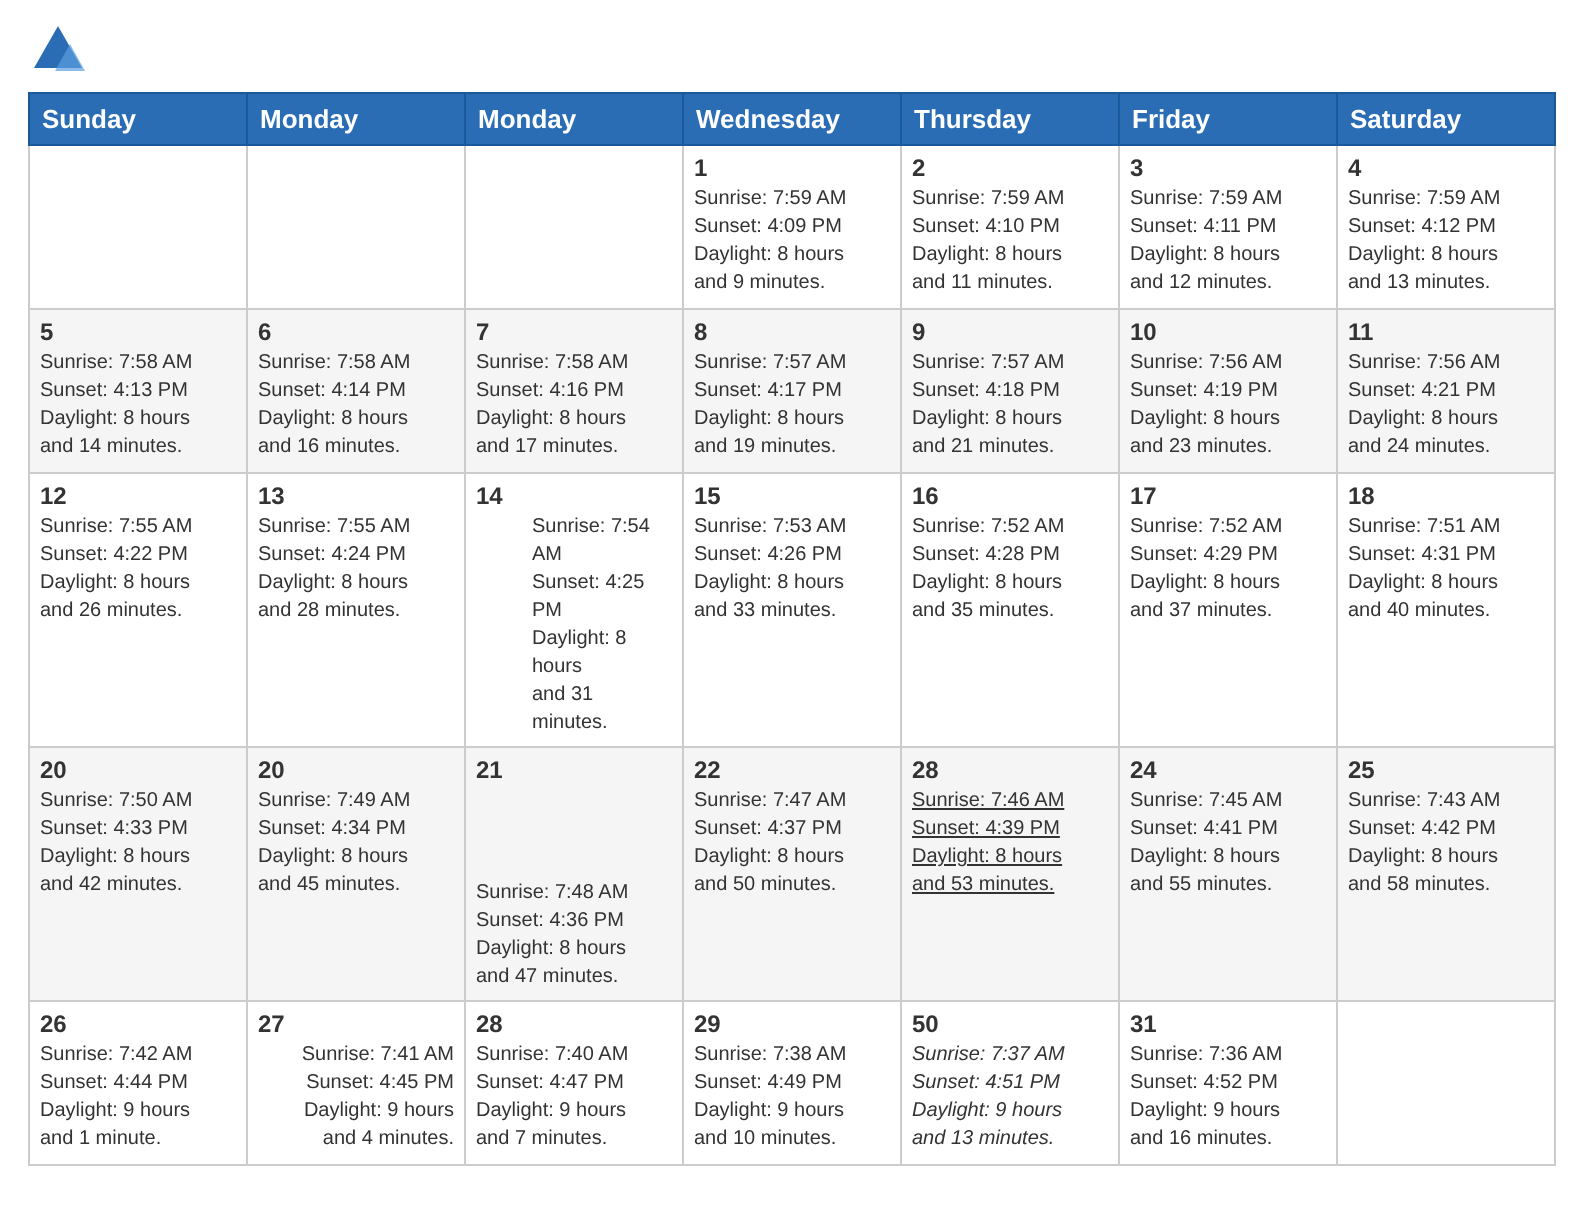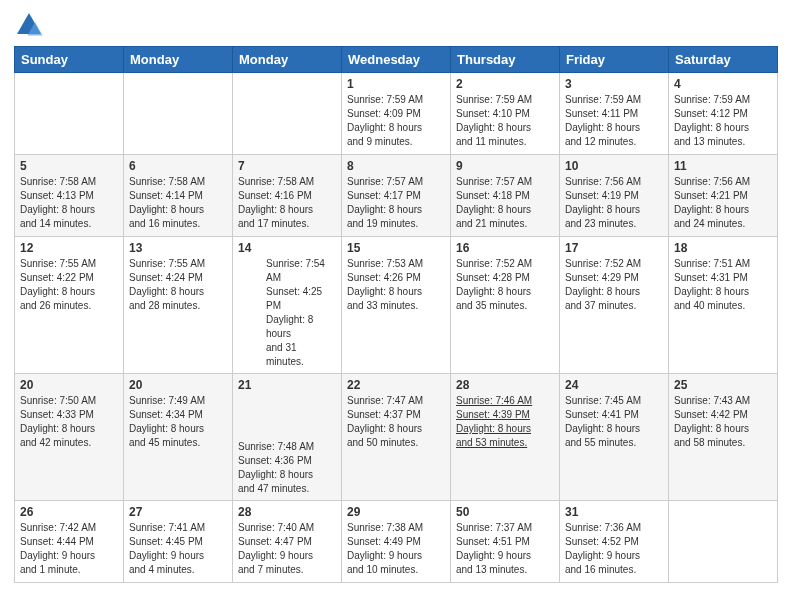--- a/index.html
+++ b/index.html
@@ -320,42 +320,42 @@
         <tr>
           <td>
             <div class="day-number">26</div>
             <div class="day-detail" style="white-space: pre-line;">Sunrise: 7:42 AM
 Sunset: 4:44 PM
 Daylight: 9 hours
 and 1 minute.</div>
           </td>
           <td>
             <div class="day-number">27</div>
-            <div class="day-detail" style="white-space: pre-line;">Sunrise: 7:41 AM
+            <div class="day-detail" style="white-space: pre-line; text-align: right;">Sunrise: 7:41 AM
 Sunset: 4:45 PM
 Daylight: 9 hours
 and 4 minutes.</div>
           </td>
           <td>
             <div class="day-number">28</div>
             <div class="day-detail" style="white-space: pre-line;">Sunrise: 7:40 AM
 Sunset: 4:47 PM
 Daylight: 9 hours
 and 7 minutes.</div>
           </td>
           <td>
             <div class="day-number">29</div>
             <div class="day-detail" style="white-space: pre-line;">Sunrise: 7:38 AM
 Sunset: 4:49 PM
 Daylight: 9 hours
 and 10 minutes.</div>
           </td>
           <td>
             <div class="day-number">50</div>
-            <div class="day-detail" style="white-space: pre-line;">Sunrise: 7:37 AM
+            <div class="day-detail" style="white-space: pre-line; font-style: italic;">Sunrise: 7:37 AM
 Sunset: 4:51 PM
 Daylight: 9 hours
 and 13 minutes.</div>
           </td>
           <td>
             <div class="day-number">31</div>
             <div class="day-detail" style="white-space: pre-line;">Sunrise: 7:36 AM
 Sunset: 4:52 PM
 Daylight: 9 hours
 and 16 minutes.</div>

